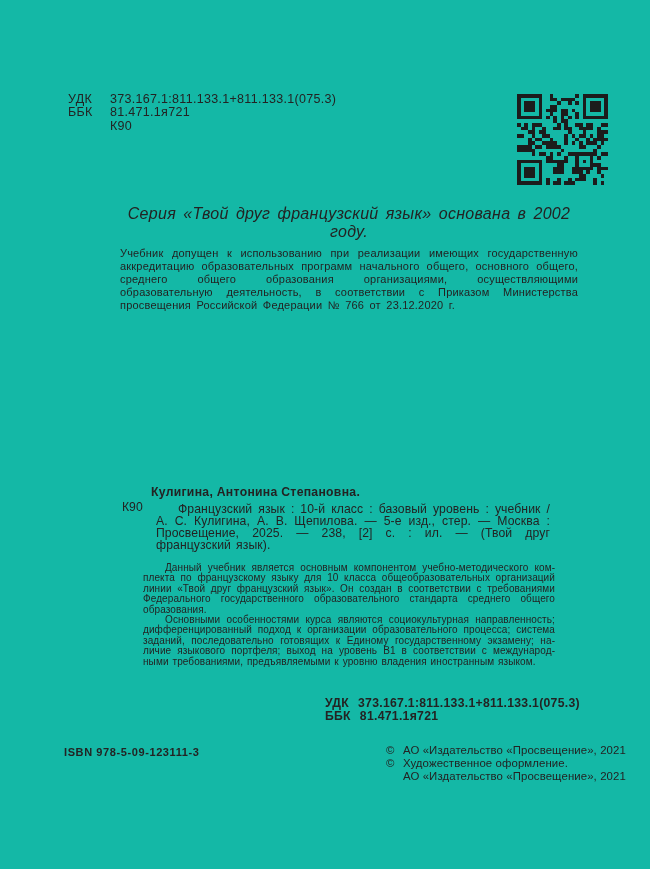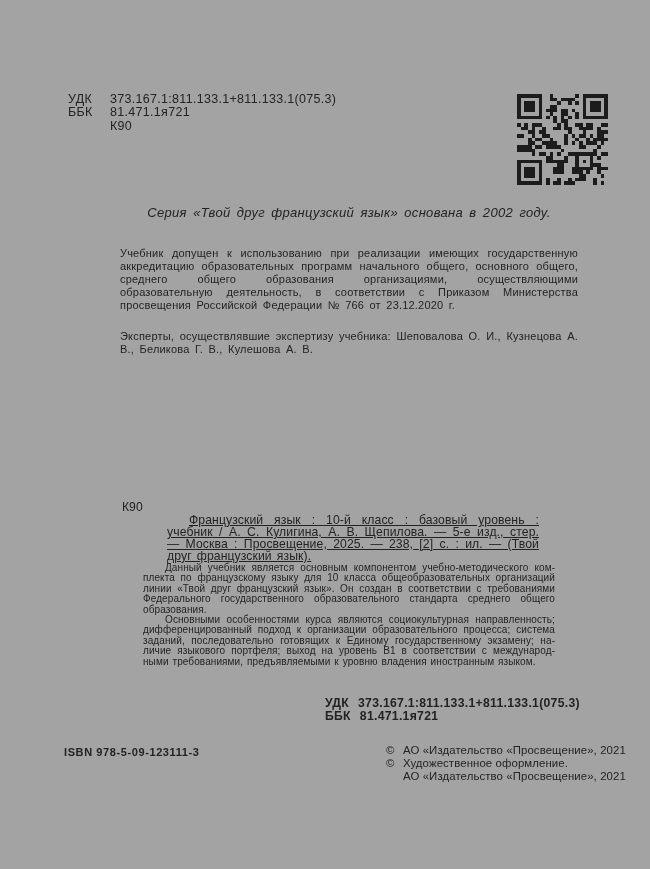--- a/index.html
+++ b/index.html
@@ -1,36 +1,36 @@
 <!DOCTYPE html>
 <html><head>
 <meta charset="utf-8">
 <style>
   html,body{margin:0;padding:0;background:#ffffff;}
-  .page{position:relative;width:650px;height:869px;background:#a3a3a3;color:#232323;
+  .page{position:relative;width:650px;height:869px;background:#14b8a6;color:#232323;
         font-family:"Liberation Sans",sans-serif;overflow:hidden;}
 
   .codes-top{position:absolute;left:68px;top:93px;font-size:12.5px;line-height:13.4px;letter-spacing:.3px;}
   .codes-top .row{display:flex;}
   .codes-top .lbl{width:42px;flex:none;}
 
   .qr-box{position:absolute;left:517px;top:94px;width:91px;height:91px;}
 
   .series{position:absolute;left:120px;top:205px;width:458px;margin:0;text-align:center;
-          font-style:italic;font-size:13px;letter-spacing:.3px;word-spacing:2.5px;}
+          font-style:italic;font-size:16px;letter-spacing:.3px;word-spacing:2.5px;}
 
   .para{margin:0;text-align:justify;font-size:11px;line-height:12.9px;letter-spacing:.2px;word-spacing:2.2px;}
   .admission{position:absolute;left:120px;top:247px;width:458px;}
   .experts{position:absolute;left:120px;top:330px;width:458px;}
 
   .catalog-author{position:absolute;left:151px;top:485px;margin:0;font-size:12.2px;font-weight:bold;letter-spacing:.3px;}
   .catalog-sign{position:absolute;left:122px;top:500px;font-size:12.2px;}
   .catalog-body{position:absolute;left:151px;top:499px;width:404px;}
-  .catalog-body p{margin:16px;text-align:justify;text-indent:22px;font-size:12.2px;line-height:11.9px;
-                  letter-spacing:.1px;word-spacing:1.6px;text-decoration:underline;}
+  .catalog-body p{margin:5px;text-align:justify;text-indent:22px;font-size:12.2px;line-height:11.9px;
+                  letter-spacing:.1px;word-spacing:1.6px;}
 
   .annotation{position:absolute;left:143px;top:563px;width:412px;}
   .annotation p{margin:0;text-align:justify;text-indent:22px;font-size:10px;line-height:10.4px;
                 letter-spacing:.1px;word-spacing:1px;}
 
   .codes-bottom{position:absolute;left:325px;top:697px;font-weight:bold;font-size:12.2px;
                 line-height:13px;letter-spacing:.3px;}
   .codes-bottom .row{display:flex;gap:9px;}
 
   .footer-isbn{position:absolute;left:64px;top:746px;font-weight:bold;font-size:11px;letter-spacing:.6px;}
@@ -355,22 +355,22 @@
           <rect x="15" y="24" width="1" height="1"></rect>
           <rect x="21" y="24" width="1" height="1"></rect>
           <rect x="23" y="24" width="1" height="1"></rect>
         </g>
       </svg></div>
 
   <p class="series">Серия «Твой друг французский язык» основана в 2002 году.</p>
 
   <p class="para admission">Учебник допущен к использованию при реализации имеющих государ­ственную аккредитацию образовательных программ начального общего, основного общего, среднего общего образования организациями, осу­ществляющими образовательную деятельность, в соответствии с При­казом Министерства просвещения Российской Федерации № 766 от 23.12.2020 г.</p>
 
-  <p class="para experts">Эксперты, осуществлявшие экспертизу учебника: Шеповалова О. И., Кузнецова А. В., Беликова Г. В., Кулешова А. В.</p>
-
+
+  <p class="catalog-author">Кулигина, Антонина Степановна.</p>
   <span class="catalog-sign">К90</span>
   <div class="catalog-body">
     <p>Французский язык : 10-й класс : базовый уровень : учебник / А. С. Кулигина, А. В. Щепилова. — 5-е изд., стер. — Москва : Про­свещение, 2025. — 238, [2] с. : ил. — (Твой друг французский язык).</p>
   </div>
 
   <div class="annotation">
     <p>Данный учебник является основным компонентом учебно-методического ком­плекта по французскому языку для 10 класса общеобразовательных организаций линии «Твой друг французский язык». Он создан в соответствии с требованиями Федерального государственного образовательного стандарта среднего общего образования.</p>
     <p>Основными особенностями курса являются социокультурная направленность; дифференцированный подход к организации образовательного процесса; система заданий, последовательно готовящих к Единому государственному экзамену; на­личие языкового портфеля; выход на уровень B1 в соответствии с международ­ными требованиями, предъявляемыми к уровню владения иностранным языком.</p>
   </div>
 

